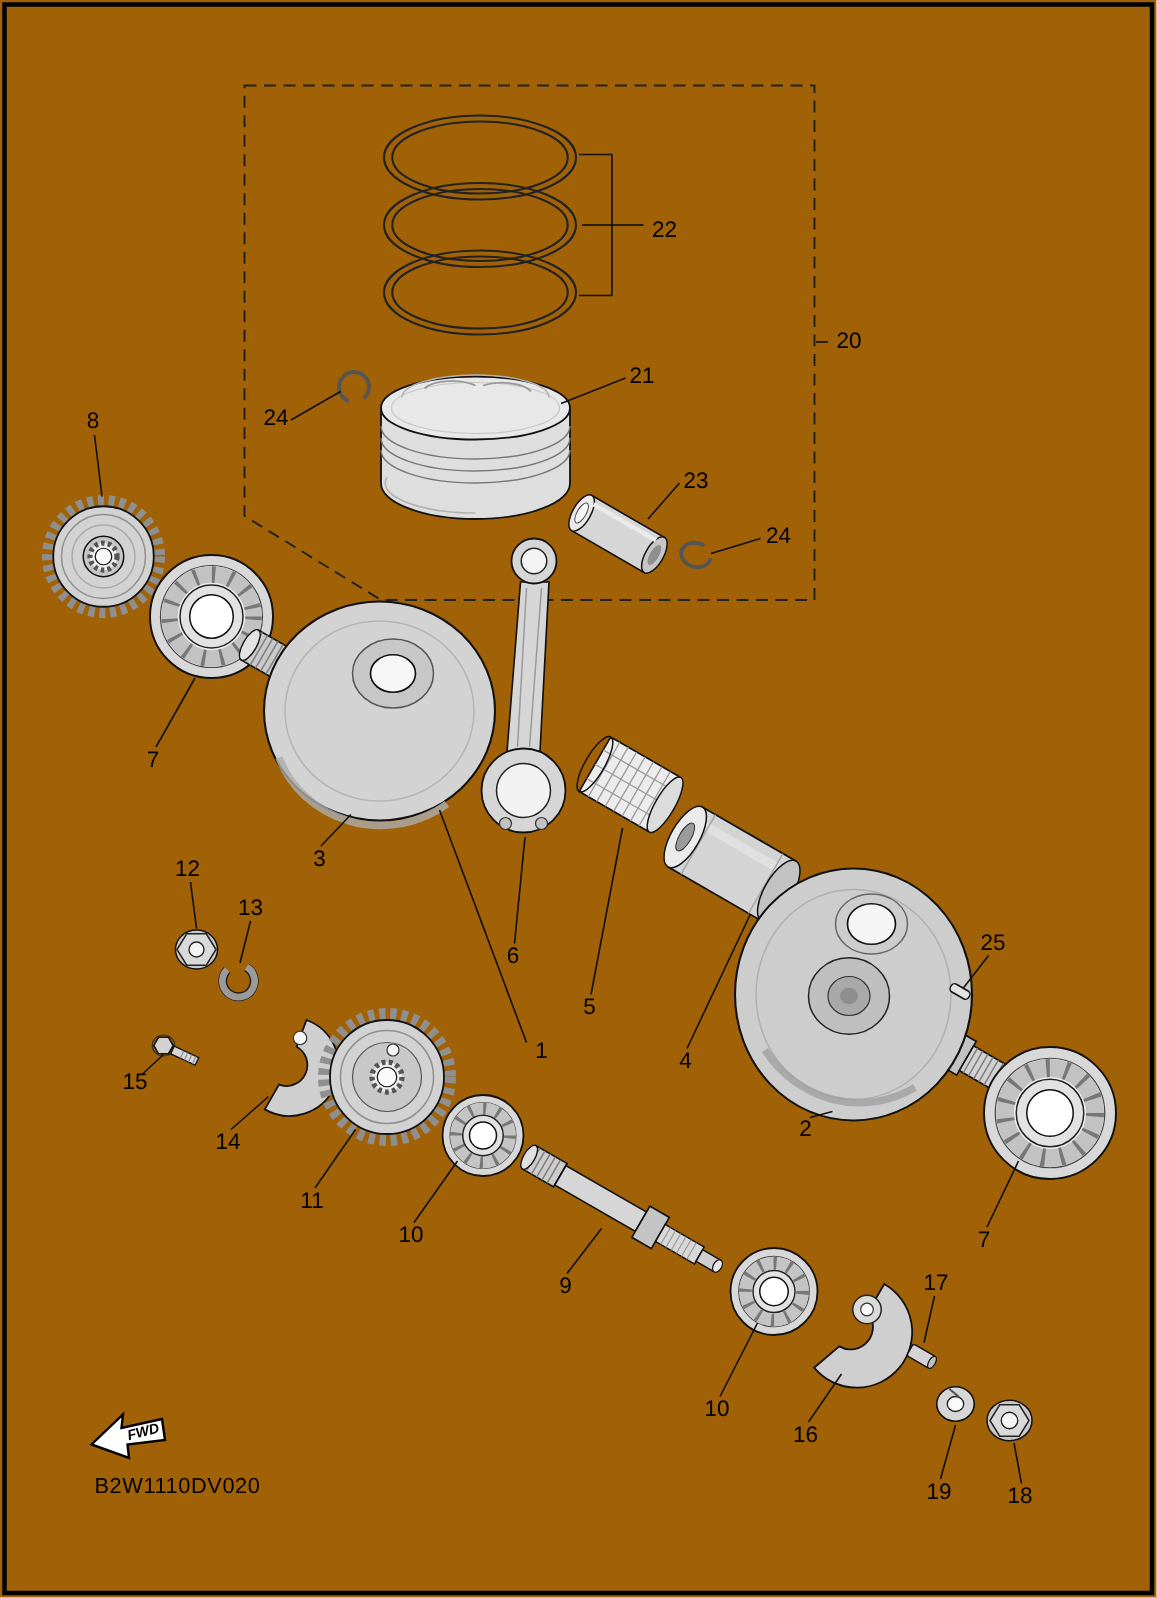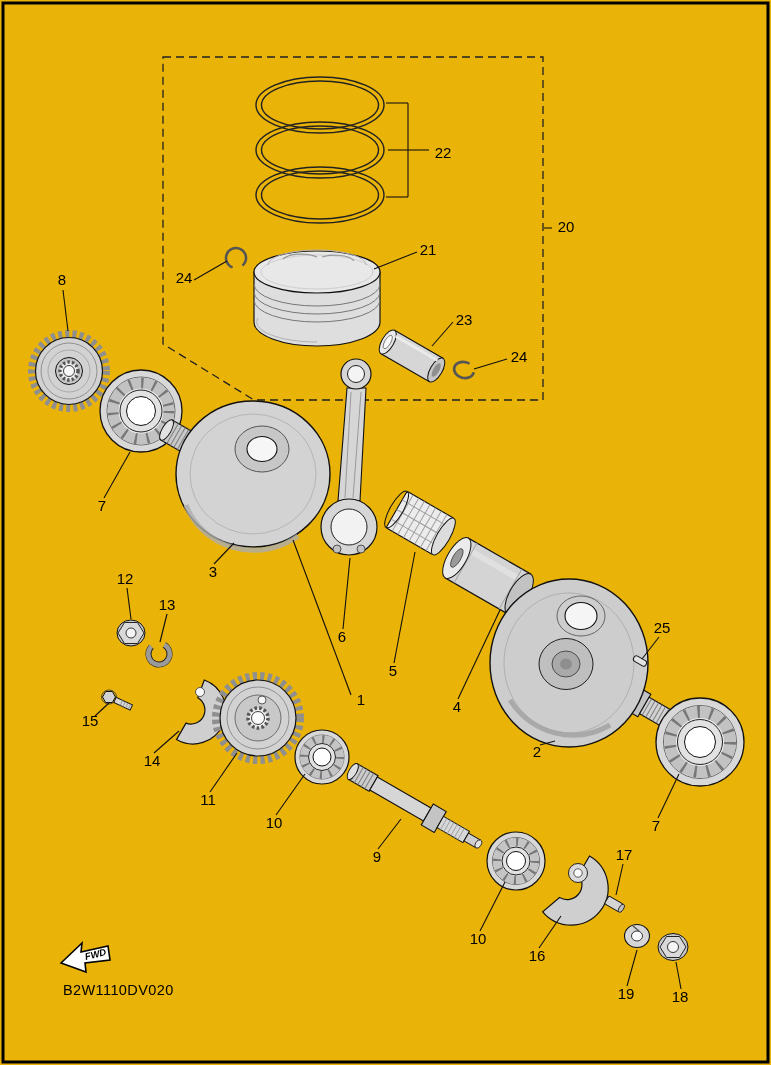--- a/index.html
+++ b/index.html
@@ -1,16 +1,16 @@
 <!DOCTYPE html>
 <html><head>
 <meta charset="utf-8">
 <style>
   html,body{margin:0;padding:0;background:#ffffff;}
-  .canvas{position:relative;width:771px;height:1065px;background:#eab308;overflow:hidden;
+  .canvas{position:relative;width:771px;height:1065px;background:#a16207;overflow:hidden;
           font-family:"Liberation Sans",sans-serif;}
   svg{position:absolute;left:0;top:0;}
   .lbl{font-family:"Liberation Sans",sans-serif;font-size:15px;fill:#000;}
   .code{font-family:"Liberation Sans",sans-serif;font-size:14.5px;fill:#000;letter-spacing:.4px;}
   .fwd{font-family:"Liberation Sans",sans-serif;font-size:9.5px;font-weight:bold;font-style:italic;fill:#000;}
 </style>
 </head>
 <body>
 
 <div class="canvas">

